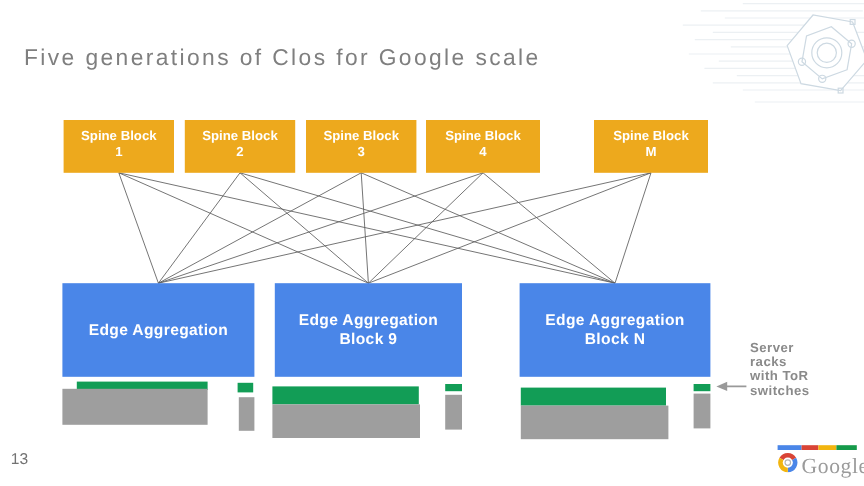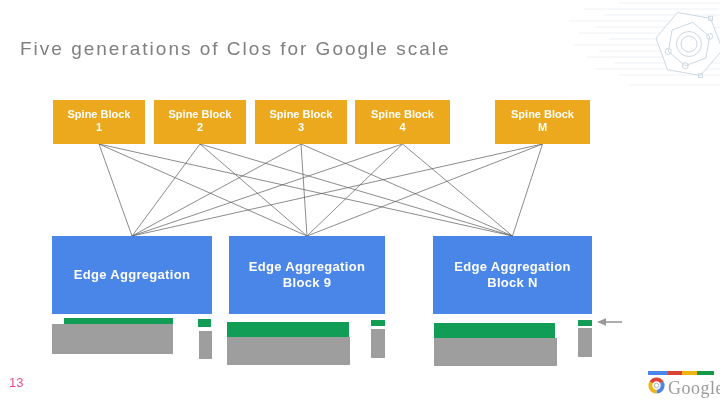--- a/index.html
+++ b/index.html
@@ -27,21 +27,21 @@
   }
   .rk{position:absolute;z-index:2;}
   .green{background:var(--tor-green,#129D56);}
   .gray{background:var(--rack-gray,#9E9E9E);}
   .annotation{
     position:absolute;left:625px;top:284px;width:92px;z-index:2;
     font-size:11px;line-height:12px;font-weight:bold;color:var(--annotation-gray,#8a8a8a);
     letter-spacing:0.4px;
   }
   .pagenum{
-    position:absolute;left:9px;top:375px;font-size:13px;color:#ec4899;z-index:2;
+    position:absolute;left:9px;top:375px;font-size:13px;color:#737373;z-index:2;
   }
   .decor{position:absolute;right:0;top:0;z-index:0;}
   .gbar{position:absolute;left:648px;top:371px;width:66px;height:4px;display:flex;z-index:2;}
   .gbar span{height:100%;}
   .gbar .s1{width:20px;background:var(--google-blue,#4A86E8);}
   .gbar .s2{width:14px;background:var(--google-red,#D94436);}
   .gbar .s3{width:15px;background:var(--google-yellow,#F2B50F);}
   .gbar .s4{width:17px;background:var(--google-green,#159A4A);}
   .gmark{position:absolute;left:648px;top:377px;z-index:2;}
   .gword{
@@ -152,20 +152,26 @@
   <div class="rk green" style="left:434px;top:323px;width:121px;height:15px"></div>
   <div class="rk gray" style="left:434px;top:338px;width:123px;height:28px"></div>
   <div class="rk green" style="left:578px;top:320px;width:14px;height:6px"></div>
   <div class="rk gray" style="left:578px;top:328px;width:14px;height:29px"></div>
 
   <svg class="arrowsvg" width="28" height="12" viewBox="0 0 28 12">
     <line x1="9" y1="6" x2="26" y2="6" stroke="#999999" stroke-width="1.6"></line>
     <polygon points="1,6 10,2.2 10,9.8" fill="#999999"></polygon>
   </svg>
 
+  <div class="annotation">
+    <div>Server</div>
+    <div>racks</div>
+    <div>with ToR</div>
+    <div>switches</div>
+  </div>
 
   <div class="pagenum">13</div>
 
   <div class="gbar">
     <span class="s1"></span>
       <span class="s2"></span>
       <span class="s3"></span>
       <span class="s4"></span>
   </div>
   <svg class="gmark" width="17" height="17" viewBox="0 0 17 17">

